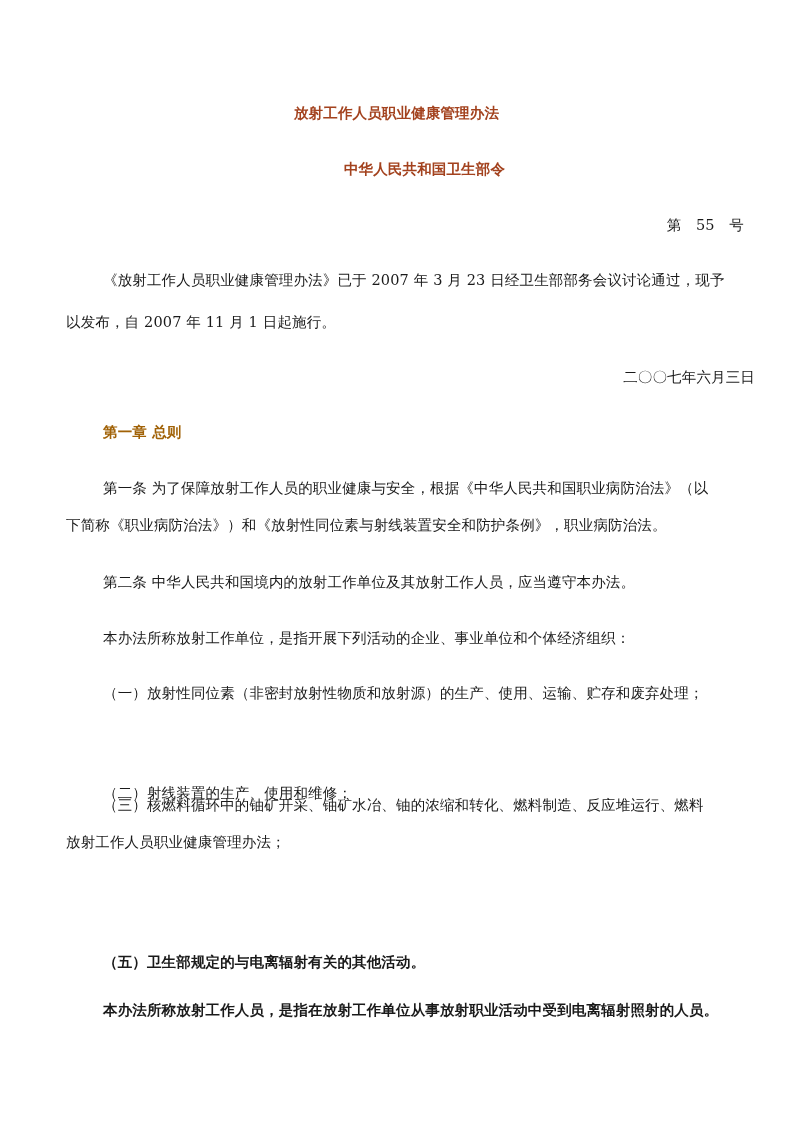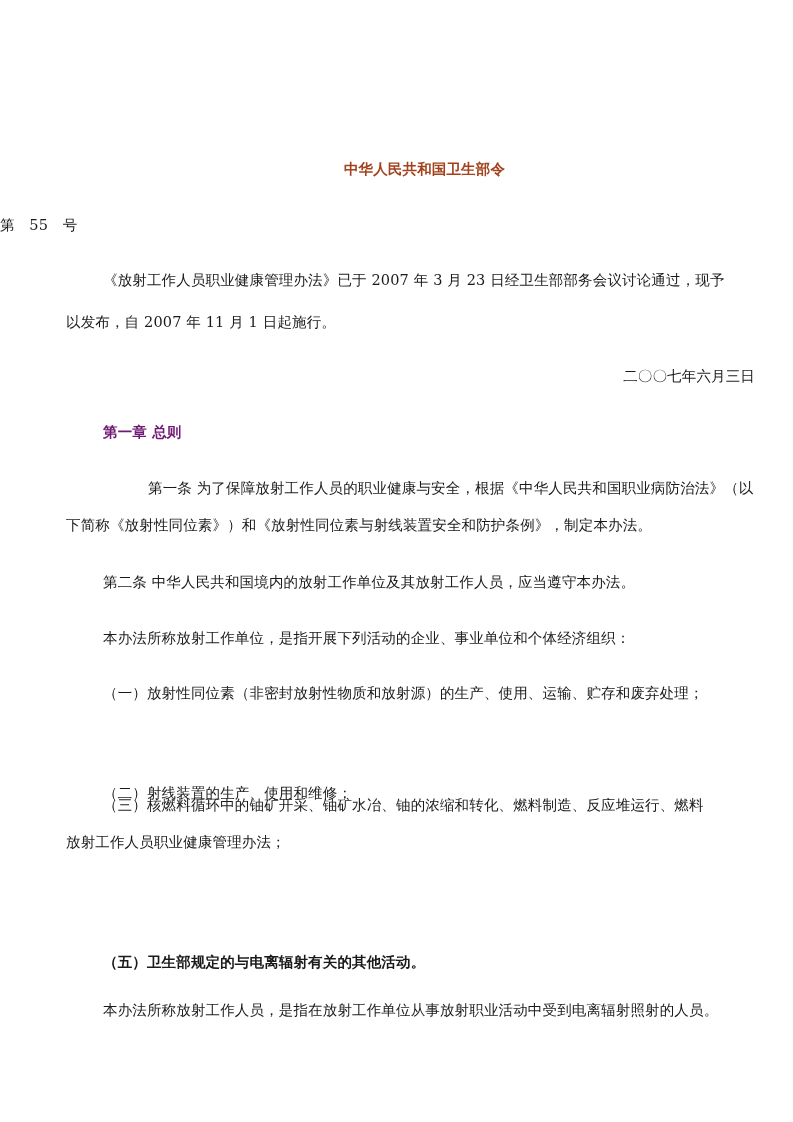--- a/index.html
+++ b/index.html
@@ -29,69 +29,69 @@
       letter-spacing: 0.15px;
     }
     .title {
       color: #a3421e;
       font-weight: bold;
       font-family: "DejaVu Sans", "Liberation Sans", sans-serif;
       font-size: 14.5px;
       left: 0; width: 793px; text-align: center;
     }
     .number {
-      left: 0; width: 732px; text-align: left;
+      left: 12px; width: 732px; text-align: right;
       word-spacing: 16px;
     }
     .chapter {
-      color: #701a75;
+      color: #a16207;
       font-weight: bold;
       font-family: "DejaVu Sans", "Liberation Sans", sans-serif;
     }
     .right {
       right: 38px;
       text-align: left;
-      font-family: Liberation Mono, monospace;
     }
   </style>
 </head>
 <body>
 
 <div class="page">
 
+  <div class="line title" style="top:104px;">放射工作人员职业健康管理办法</div>
 
   <div class="line title" style="top:160px;margin-left:28px;">中华人民共和国卫生部令</div>
 
   <div class="line number" style="top:216px;">第　55　号</div>
 
   <div>
     <div class="line" style="top:271px; left:103px;">《放射工作人员职业健康管理办法》已于 2007 年 3 月 23 日经卫生部部务会议讨论通过，现予</div>
     <div class="line" style="top:313px; left:66px;">以发布，自 2007 年 11 月 1 日起施行。</div>
   </div>
 
   <div class="line right" style="top:368px;">二〇〇七年六月三日</div>
 
   <div class="line chapter" style="top:423px; left:103px;">第一章  总则</div>
 
   <div>
-    <div class="line" style="top:479px; left:103px;margin-left:45px;">第一条  为了保障放射工作人员的职业健康与安全，根据《中华人民共和国职业病防治法》（以</div>
-    <div class="line" style="top:516px; left:66px;">下简称《放射性同位素》）和《放射性同位素与射线装置安全和防护条例》，制定本办法。</div>
+    <div class="line" style="top:479px; left:103px;">第一条  为了保障放射工作人员的职业健康与安全，根据《中华人民共和国职业病防治法》（以</div>
+    <div class="line" style="top:516px; left:66px;">下简称《职业病防治法》）和《放射性同位素与射线装置安全和防护条例》，职业病防治法。</div>
   </div>
 
   <div class="line" style="top:573px; left:103px;">第二条  中华人民共和国境内的放射工作单位及其放射工作人员，应当遵守本办法。</div>
 
   <div class="line" style="top:684px; left:103px;">（一）放射性同位素（非密封放射性物质和放射源）的生产、使用、运输、贮存和废弃处理；</div>
 
   <div class="line" style="top:629px; left:103px;">本办法所称放射工作单位，是指开展下列活动的企业、事业单位和个体经济组织：</div>
 
   <div class="line" style="top:740px; left:103px;margin-top:44px;">（二）射线装置的生产、使用和维修；</div>
 
   <div>
     <div class="line" style="top:796px; left:103px;">（三）核燃料循环中的铀矿开采、铀矿水冶、铀的浓缩和转化、燃料制造、反应堆运行、燃料</div>
     <div class="line" style="top:833px; left:66px;">放射工作人员职业健康管理办法；</div>
   </div>
 
 
   <div class="line" style="top:953px; left:103px;font-weight:bold;">（五）卫生部规定的与电离辐射有关的其他活动。</div>
 
-  <div class="line" style="top:1001px; left:103px;">本办法所称放射工作人员，是指在放射工作单位从事放射职业活动中受到电离辐射照射的人员。</div>
+  <div class="line" style="top:1001px; left:103px;font-weight:bold;">本办法所称放射工作人员，是指在放射工作单位从事放射职业活动中受到电离辐射照射的人员。</div>
 
 </div>
 
 </body></html>

